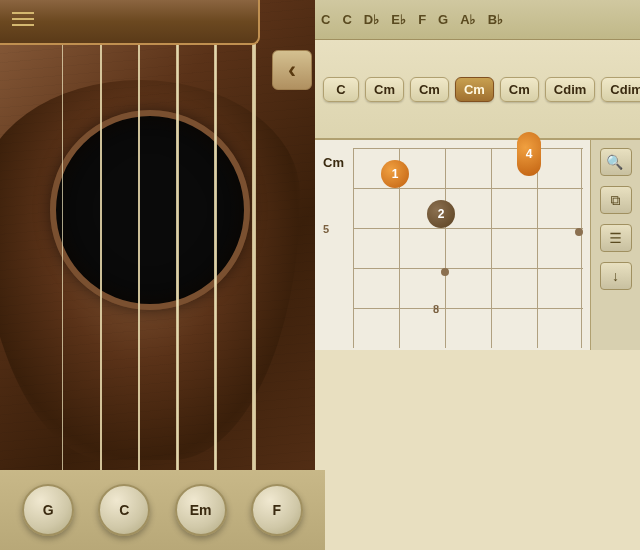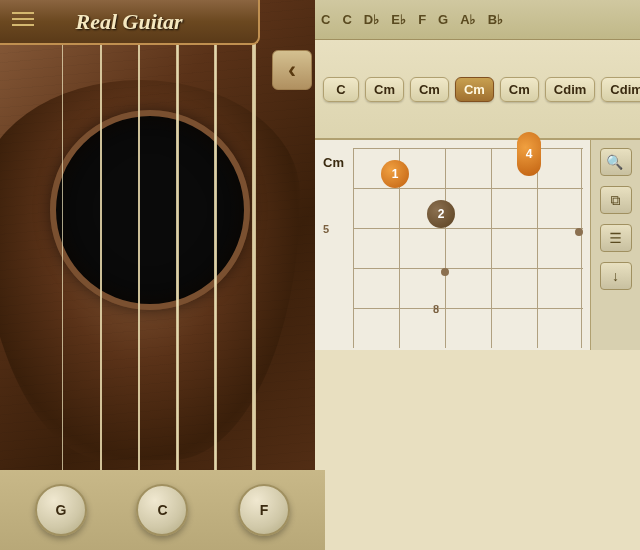--- a/index.html
+++ b/index.html
@@ -374,21 +374,20 @@
     <div class="string" style="left: 252px; width: 3.5px;"></div>
   </div>
 </div>
 
 <div id="title-bar">
   <div id="menu-icon">
     <div class="menu-line"></div>
     <div class="menu-line"></div>
     <div class="menu-line"></div>
   </div>
-  <span id="title-text">Real Guitar</span>
 </div>
 
 <div id="back-arrow">
   <span style="font-size: 24px; color: #5a3a10; font-weight: bold;">‹</span>
 </div>
 
 <div id="right-panel">
 
   <div id="chord-name-bar">
     <div class="note-label">C</div>
@@ -459,20 +458,23 @@
   </div>
 
 </div>
 
 <div id="bottom-left">
   <div class="chord-circle-container">
     <div class="chord-circle">G</div>
   </div>
   <div class="chord-circle-container">
     <div class="chord-circle">C</div>
+  </div>
+  <div class="chord-circle-container">
+    <div class="chord-circle">Em</div>
   </div>
   <div class="chord-circle-container">
     <div class="chord-circle">F</div>
   </div>
 </div>
 
 <style>
   
   #bottom-left {
     position: absolute;

